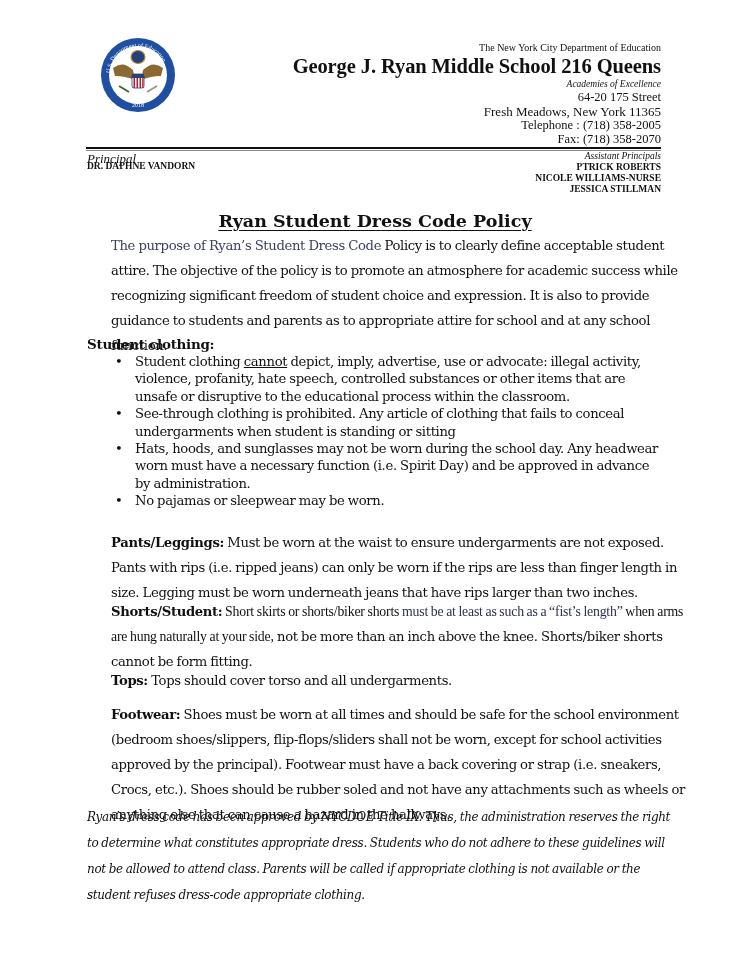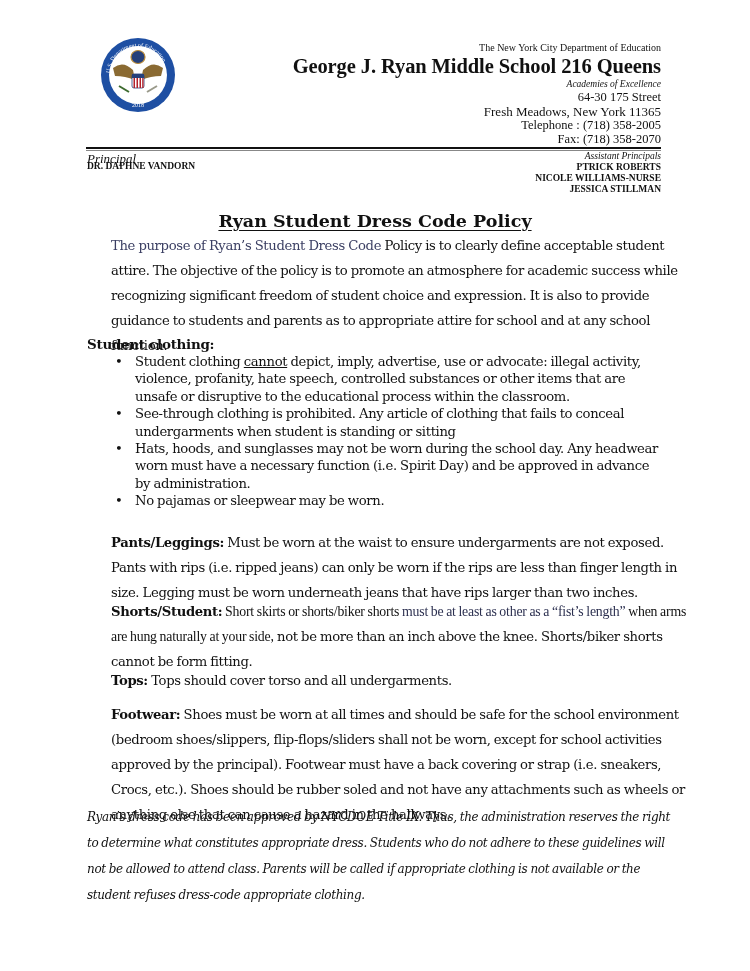--- a/index.html
+++ b/index.html
@@ -74,21 +74,21 @@
     <rect x="43.2" y="48" width="1.3" height="10" fill="#b3202a"></rect>
     <path d="M20 56 L30 62" stroke="#3d6b2e" stroke-width="2"></path>
     <path d="M58 56 L48 62" stroke="#9a9a8a" stroke-width="2"></path>
     <text x="39" y="77" font-size="6" text-anchor="middle" fill="#ffffff" font-family="Liberation Serif, serif">2018</text>
   </svg>
 </div>
 
 <div id="dept" class="hdr-right serif">The New York City Department of Education</div>
 <div id="school-name" class="hdr-right serif">George J. Ryan Middle School 216 Queens</div>
 <div id="tagline" class="hdr-right serif">Academies of Excellence</div>
-<div id="addr1" class="hdr-right serif">64-30 175 Street</div>
+<div id="addr1" class="hdr-right serif">64-20 175 Street</div>
 <div id="addr2" class="hdr-right serif">Fresh Meadows, New York 11365</div>
 <div id="phone" class="hdr-right serif">Telephone : (718) 358-2005</div>
 <div id="fax" class="hdr-right serif">Fax: (718) 358-2070</div>
 
 <div id="rule"></div>
 <div id="rule2"></div>
 
 <div id="principal-title" class="serif">Principal</div>
 <div id="principal-name" class="serif">DR.  DAPHNE VANDORN</div>
 
@@ -108,19 +108,19 @@
 <div id="sc-heading" class="body-font">Student clothing:</div>
 <ul id="sc-list" class="body-font">
   <li><span class="bullet">•</span><span>Student clothing </span><span class="u">cannot</span><span> depict, imply, advertise, use or advocate:  illegal activity, violence, profanity, hate speech, controlled substances or other items that are unsafe or disruptive to the educational process within the classroom.</span></li>
   <li><span class="bullet">•</span><span>See-through clothing is prohibited. Any article of clothing that fails to conceal undergarments when student is standing or sitting</span></li>
   <li><span class="bullet">•</span><span>Hats, hoods, and sunglasses may not be worn during the school day. Any headwear worn must have a necessary function (i.e. Spirit Day) and be approved in advance by administration.</span></li>
   <li><span class="bullet">•</span><span>No pajamas or sleepwear may be worn.</span></li>
 </ul>
 
 <div id="pants" class="txt body-font"><span class="lbl">Pants/Leggings:</span><span> Must be worn at the waist to ensure undergarments are not exposed. Pants with rips (i.e. ripped jeans) can only be worn if the rips are less than finger length in size. Legging must be worn underneath jeans that have rips larger than two inches.</span></div>
 
-<div id="shorts" class="txt body-font"><span class="lbl">Shorts/Student:</span><span class="times"> Short skirts or shorts/biker shorts</span><span class="timesblue"> must be at least as other as a “fist’s length”</span><span class="times"> when arms are hung naturally at your side,</span><span> not be more than an inch above the knee. Shorts/biker shorts cannot be form fitting.</span></div>
+<div id="shorts" class="txt body-font"><span class="lbl">Shorts/Student:</span><span class="times"> Short skirts or shorts/biker shorts</span><span class="timesblue"> must be at least as such as a “fist’s length”</span><span class="times"> when arms are hung naturally at your side,</span><span> not be more than an inch above the knee. Shorts/biker shorts cannot be form fitting.</span></div>
 
 <div id="tops" class="txt body-font"><span class="lbl">Tops:</span><span> Tops should cover torso and all undergarments.</span></div>
 
 <div id="footwear" class="txt body-font"><span class="lbl">Footwear:</span><span> Shoes must be worn at all times and should be safe for the school environment (bedroom shoes/slippers, flip-flops/sliders shall not be worn, except for school activities approved by the principal). Footwear must have a back covering or strap (i.e. sneakers, Crocs, etc.). Shoes should be rubber soled and not have any attachments such as wheels or anything else that can cause a hazard in the hallways.</span></div>
 
 <div id="notice" class="body-font">Ryan’s dress code has been approved by NYCDOE Title IX.  Thus, the administration reserves the right to determine what constitutes appropriate dress.  Students who do not adhere to these guidelines will not be allowed to attend class.  Parents will be called if appropriate clothing is not available or the student refuses dress-code appropriate clothing.</div>
 
 </body></html>

